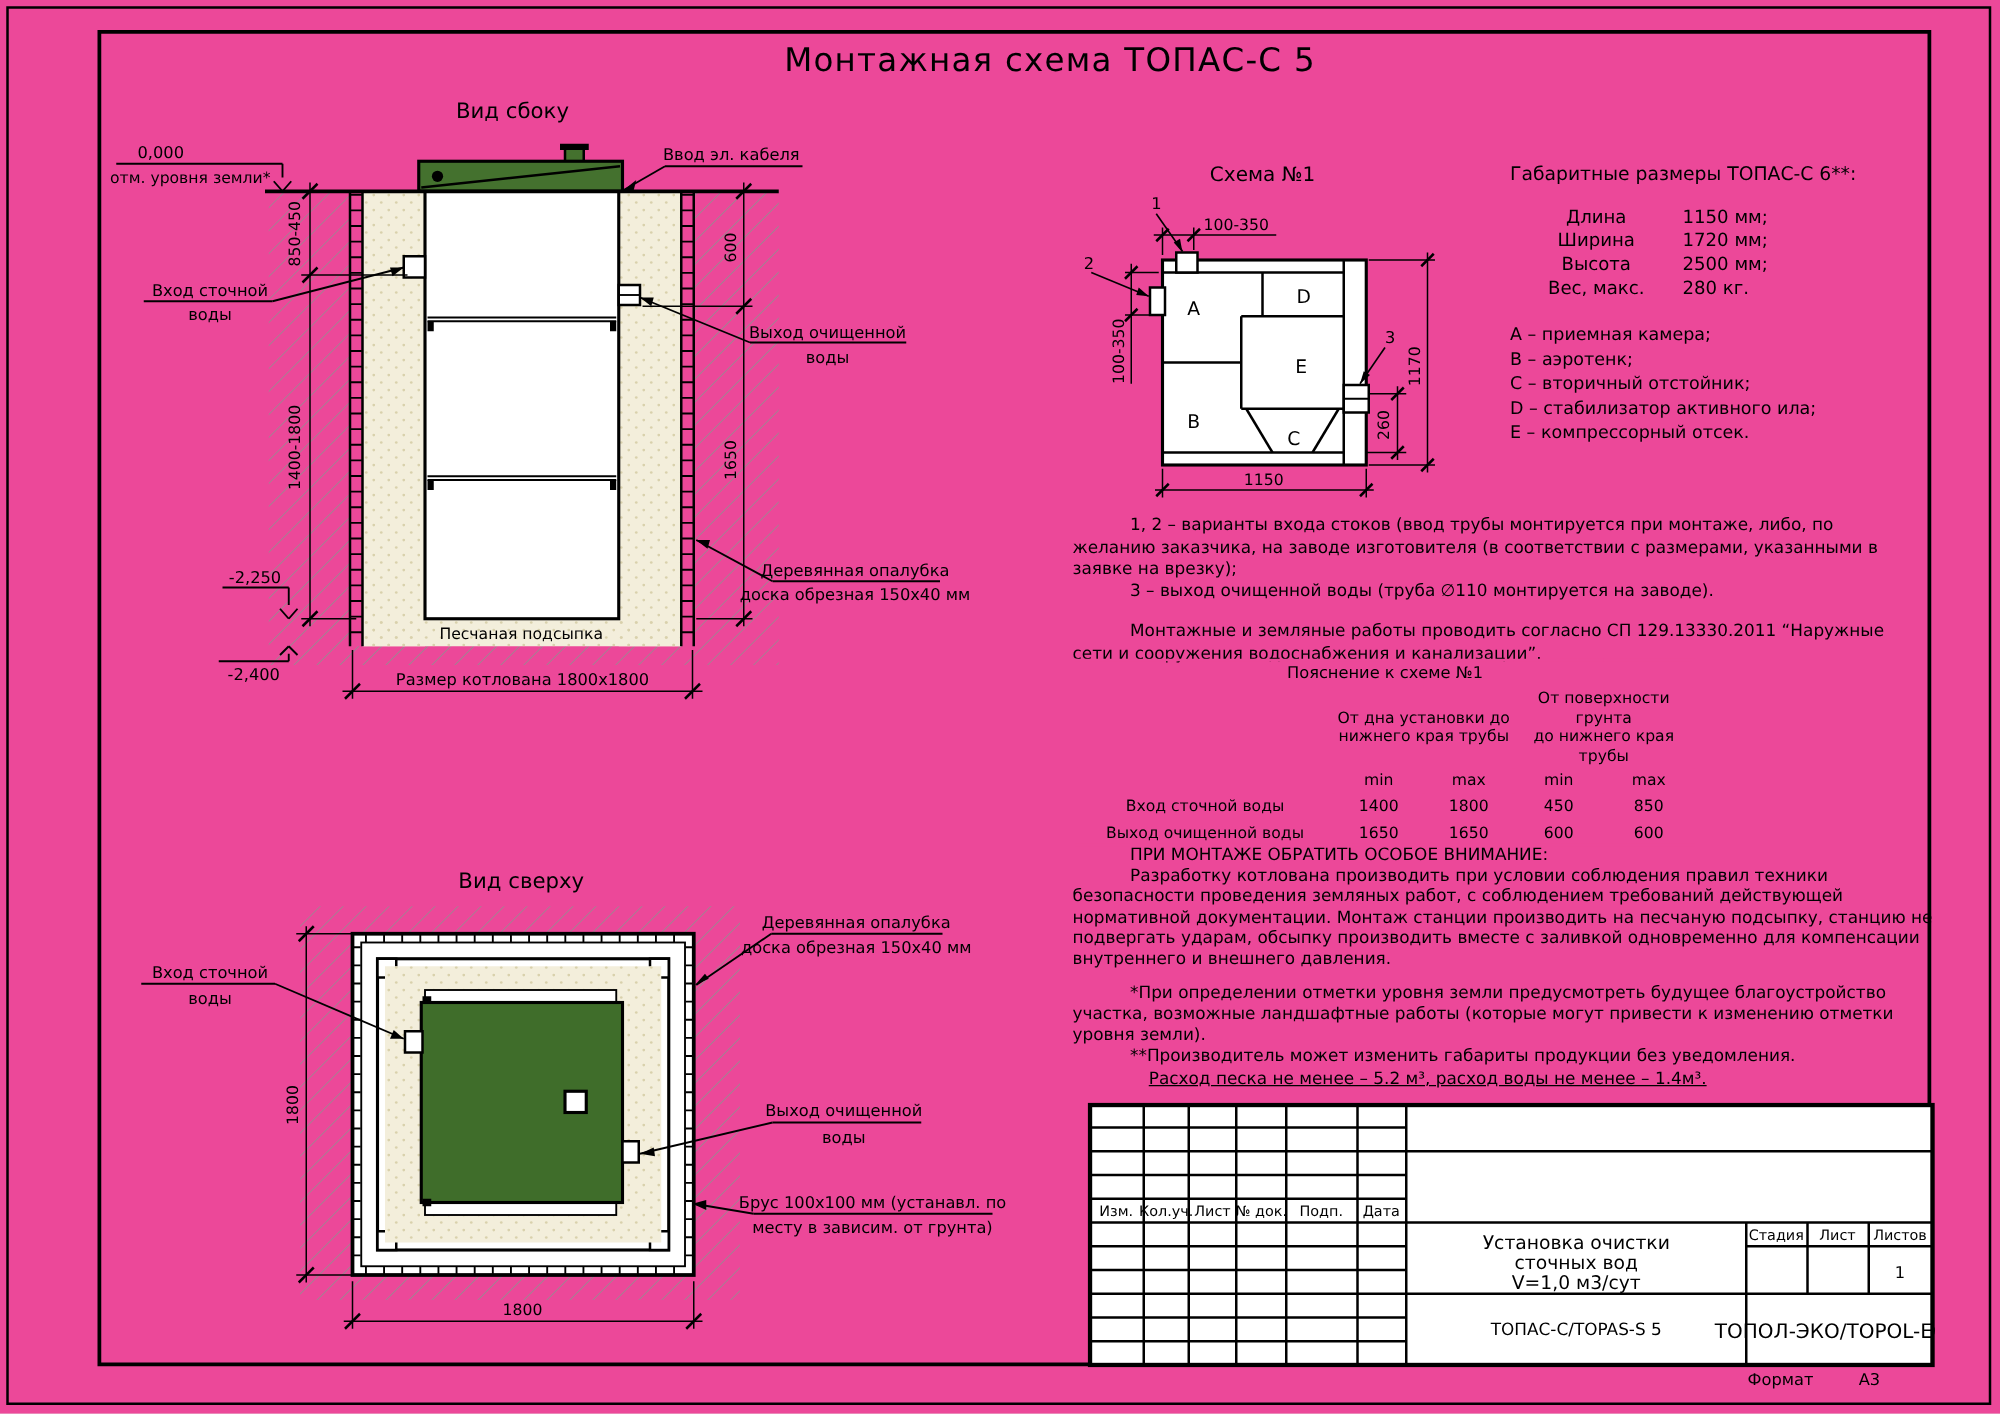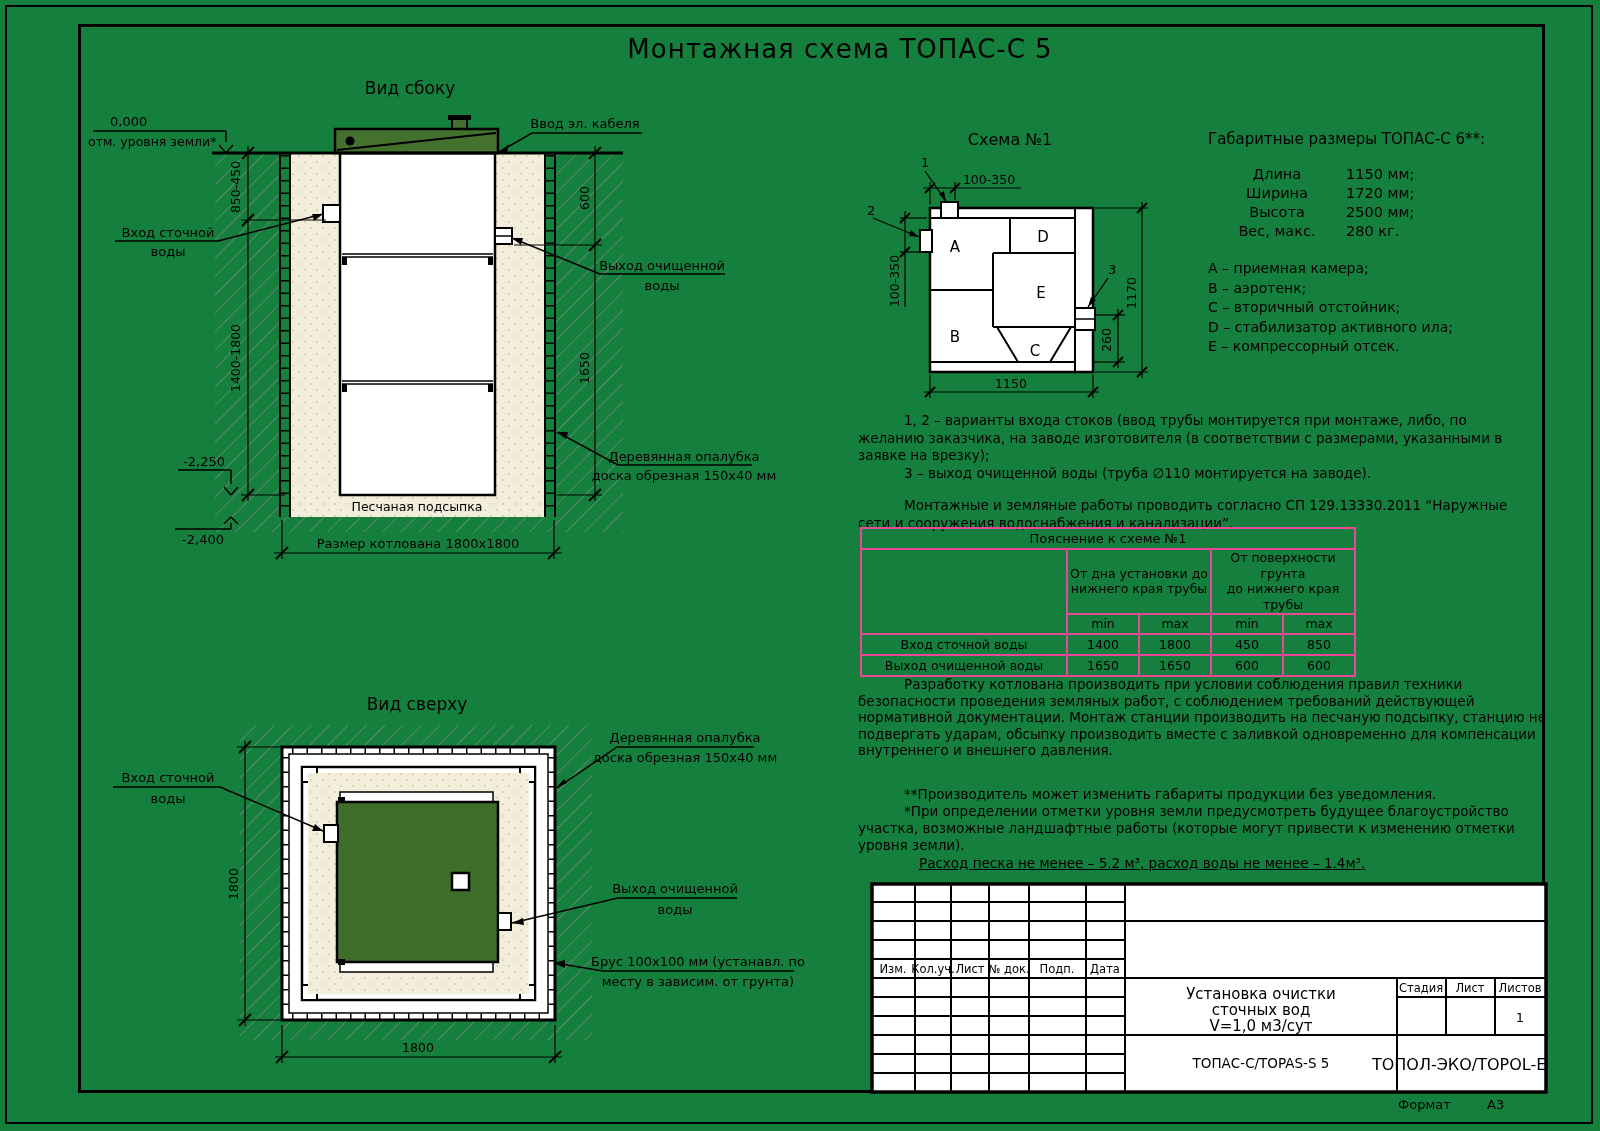--- a/index.html
+++ b/index.html
@@ -1,16 +1,16 @@
 <!DOCTYPE html>
 <html><head>
 <meta charset="utf-8">
 <style>
   html,body{margin:0;padding:0;background:#e8e8e8;}
-  #sheet{position:relative;width:1600px;height:1131px;background:#15803d;
+  #sheet{position:relative;width:1600px;height:1131px;background:#ec4899;
          font-family:"DejaVu Sans",sans-serif;color:#000;overflow:hidden;}
   .abs{position:absolute;}
   #outer-border{left:5px;top:5px;width:1588px;height:1119px;border:2px solid #000;box-sizing:border-box;}
   #inner-frame{left:78px;top:24px;width:1467px;height:1069px;border:3px solid #000;box-sizing:border-box;}
   #page-title{left:560px;top:34px;width:560px;text-align:center;font-size:26px;letter-spacing:1px;}
   svg text{font-family:"DejaVu Sans",sans-serif;fill:#000;}
   .lbl{font-size:13px;}
   .dim{font-size:12.5px;}
   .vtitle{font-size:17px;}
   
@@ -451,25 +451,26 @@
       <td class="dr">Выход очищенной воды</td>
       <td class="dr">1650</td>
       <td class="dr">1650</td>
       <td class="dr">600</td>
       <td class="dr">600</td>
     </tr>
   </tbody>
     </table>
 
   <div id="warning" class="abs">
+    <p class="hd">ПРИ МОНТАЖЕ ОБРАТИТЬ ОСОБОЕ ВНИМАНИЕ:</p>
     <p class="ind" style="text-indent:46px">Разработку котлована производить при условии соблюдения правил техники безопасности проведения земляных работ, с соблюдением требований действующей нормативной документации. Монтаж станции производить на песчаную подсыпку, станцию не подвергать ударам, обсыпку производить вместе с заливкой одновременно для компенсации внутреннего и внешнего давления.</p>
   </div>
   <div id="footnotes" class="abs">
+    <p>*При определении отметки уровня земли предусмотреть будущее благоустройство участка, возможные ландшафтные работы (которые могут привести к изменению отметки уровня земли).</p>
     <p>**Производитель может изменить габариты продукции без уведомления.</p>
-    <p>*При определении отметки уровня земли предусмотреть будущее благоустройство участка, возможные ландшафтные работы (которые могут привести к изменению отметки уровня земли).</p>
   </div>
   <div id="consumption" class="abs">Расход песка не менее – 5.2 м³, расход воды не менее – 1.4м³.</div>
 
   <svg class="abs" style="left:870px;top:882px;" width="678" height="212" viewBox="0 0 678 212">
     <rect x="2" y="2" width="674" height="208" fill="#fff" stroke="#000" stroke-width="3.5"></rect>
     <g stroke="#000" stroke-width="2">
       <line x1="45" y1="2" x2="45" y2="210"></line>
       <line x1="81" y1="2" x2="81" y2="210"></line>
       <line x1="119" y1="2" x2="119" y2="210"></line>
       <line x1="159" y1="2" x2="159" y2="210"></line>

